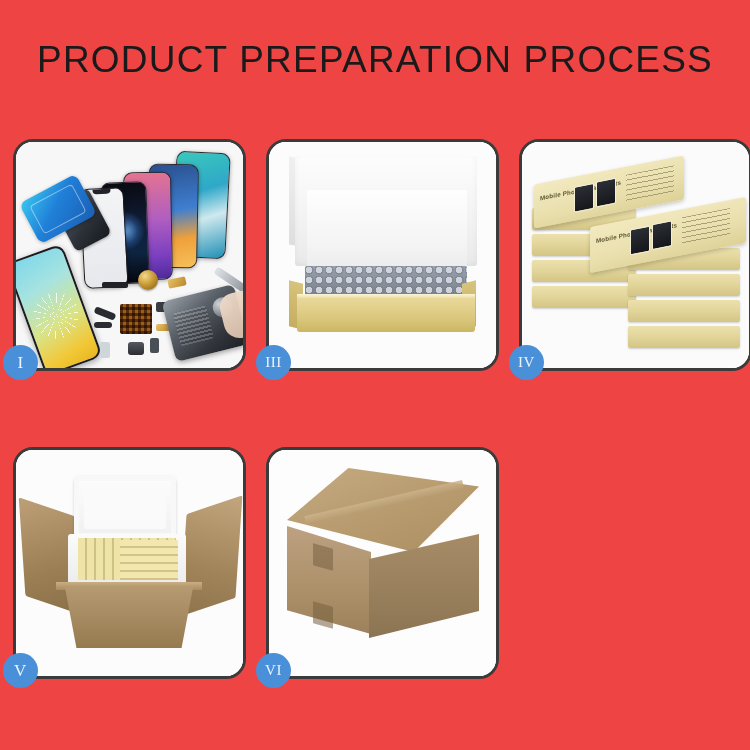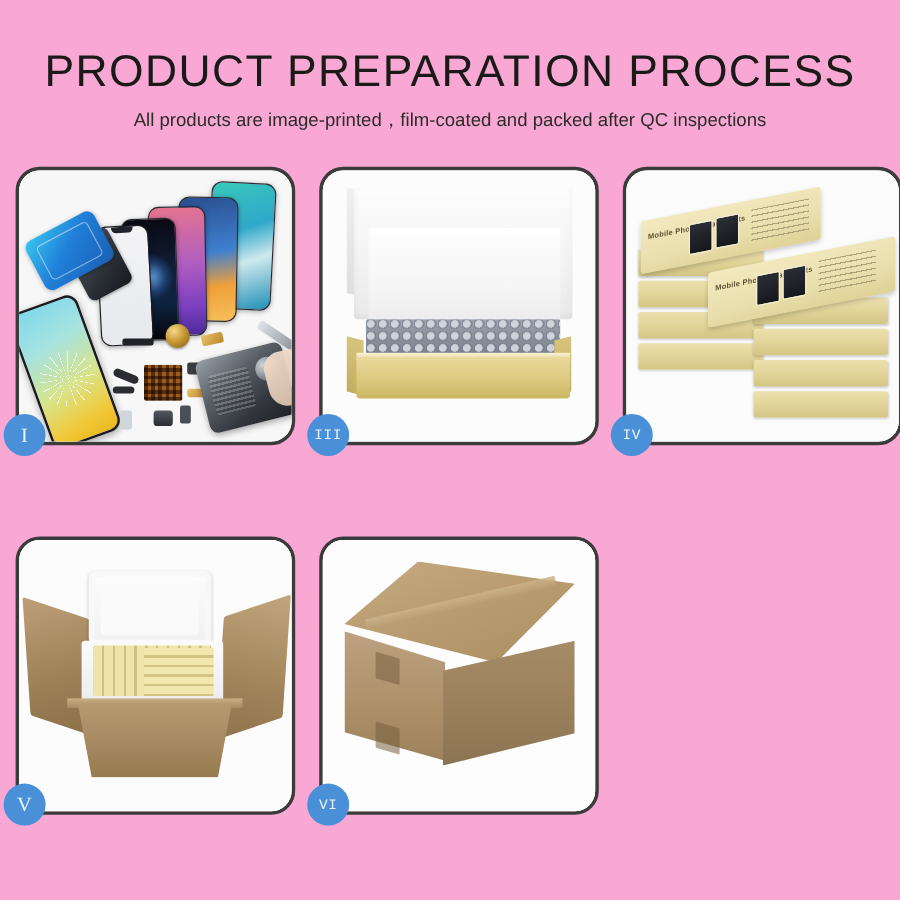--- a/index.html
+++ b/index.html
@@ -11,21 +11,21 @@
     width: 750px;
     height: 750px;
     font-family: "Liberation Sans", sans-serif;
     overflow: hidden;
   }
 
   .page {
     position: relative;
     width: 750px;
     height: 750px;
-    background: #f9a8d4;
+    background: #ef4444;
   }
 
   
   .header {
     position: absolute;
     top: 38px;
     left: 0;
     width: 750px;
     text-align: center;
   }
@@ -89,21 +89,21 @@
     background: #4a90d9;
     color: #eaf3fb;
     display: flex;
     align-items: center;
     justify-content: center;
     font-family: "Liberation Serif", serif;
     font-size: 17px;
     letter-spacing: 0.5px;
     z-index: 6;
   }
-  .badge.wide { font-size: 12px; font-family: Liberation Mono, monospace; }
+  .badge.wide { font-size: 15px; }
 
   
   .scene { position: absolute; inset: 0; }
 
   .p1-bg { position:absolute; inset:0; background:#f7f7f7; }
 
   .phone-shell {
     position: absolute;
     border-radius: 9px;
     box-shadow: 0 1px 4px rgba(0,0,0,.35);
@@ -450,21 +450,20 @@
   .c-tab1 { left:44px; top:96px; transform: skewY(16deg); }
   .c-tab2 { left:44px; top:154px; transform: skewY(16deg); }
 </style>
 </head>
 <body>
 
 <div class="page">
 
   <div class="header">
     <div class="title">PRODUCT PREPARATION PROCESS</div>
-    <div class="subtitle">All products are image-printed，film-coated and packed after QC inspections</div>
   </div>
 
   <div class="grid">
 
     <div class="panel">
       <div class="panel-clip">
         <div class="scene">
           <div class="p1-bg"></div>
           <div class="phone-shell ph-e"></div>
           <div class="phone-shell ph-d"></div>

